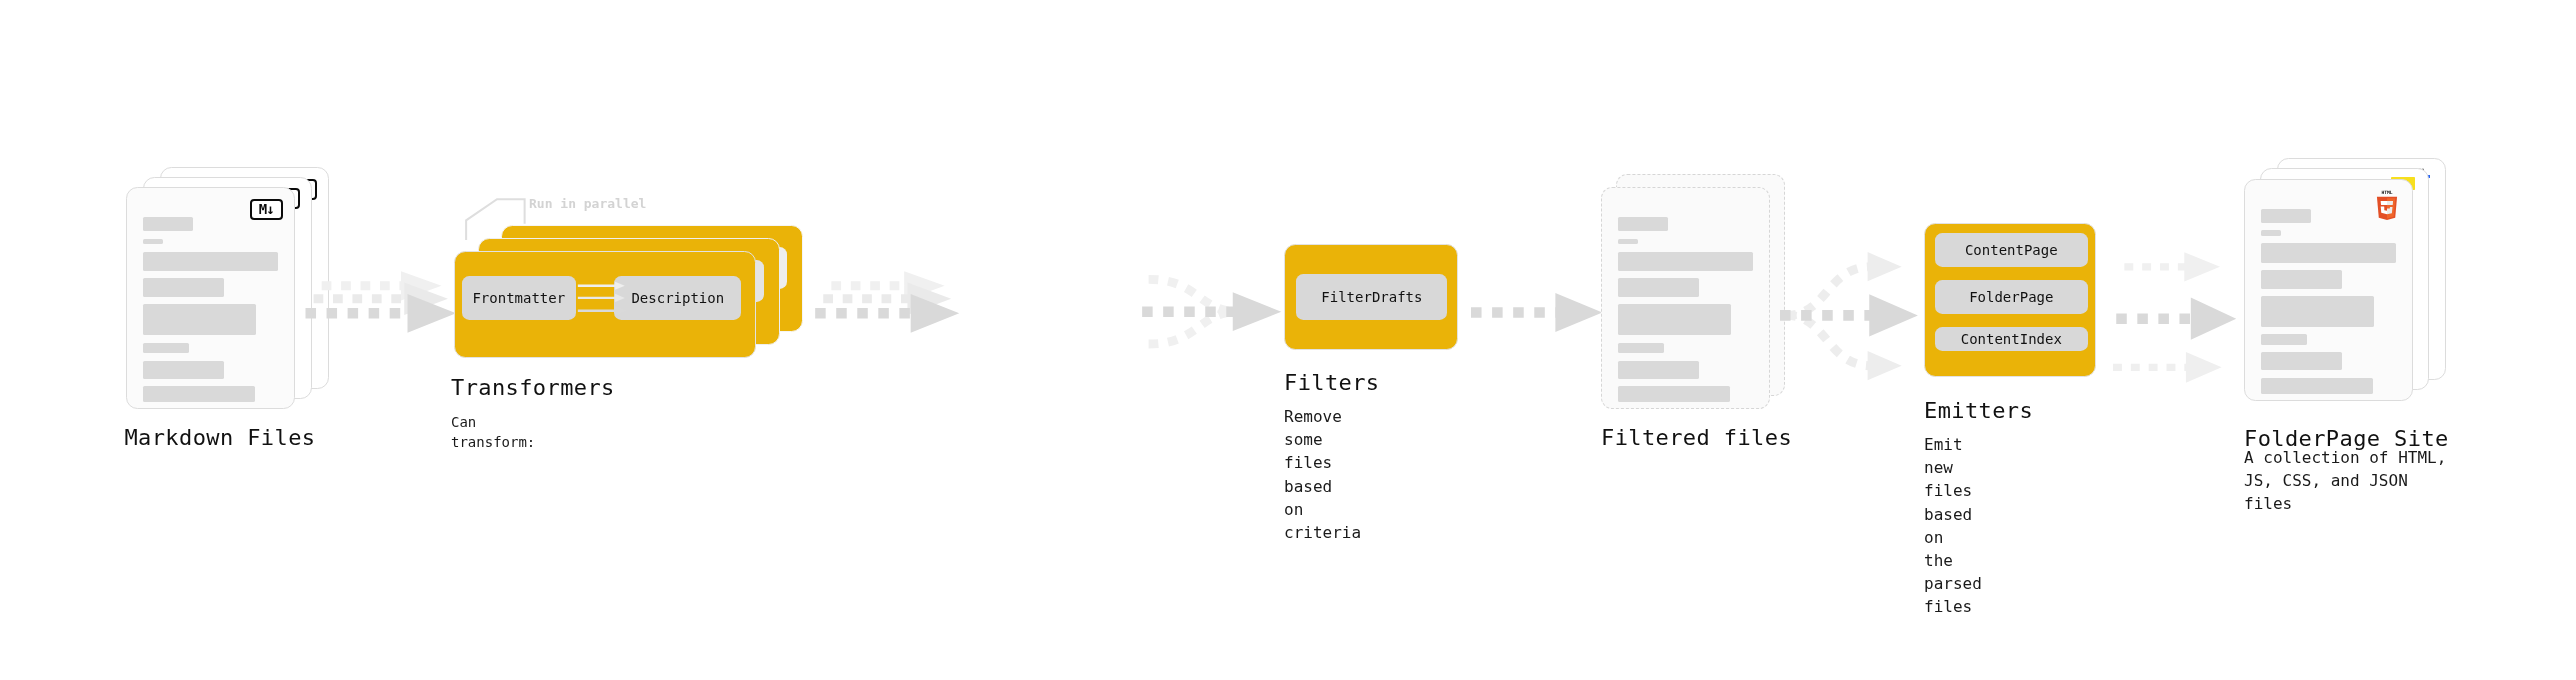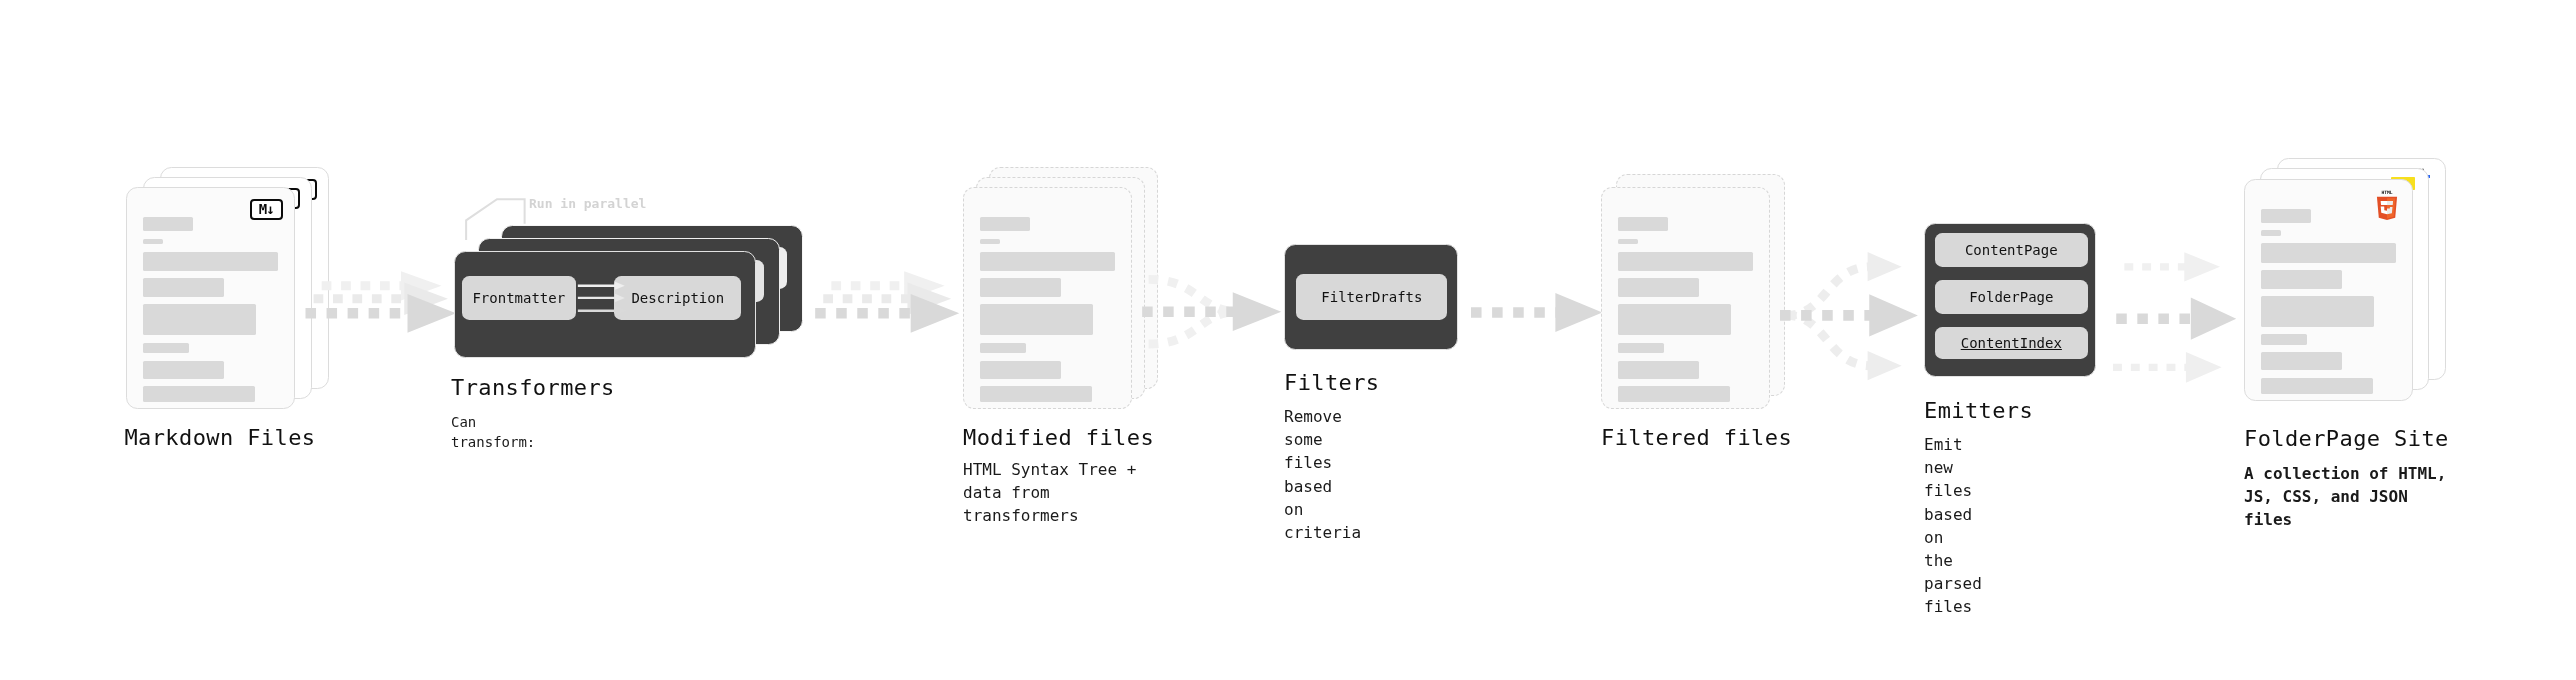--- a/index.html
+++ b/index.html
@@ -103,21 +103,21 @@
   }
   .bullets .lead { display:block; }
   .bullets ul { list-style: none; margin-left: 6.5px; }
   .bullets li::before { content: "\2022"; margin-right: 6.5px; }
 
   
   .panel {
     position: absolute;
     border: 1.6px solid #e2e2e2;
     border-radius: 11.4px;
-    background: #404040;
+    background: #eab308;
   }
   .panel.faint  { border-color: #efefef; }
   .panel.fainter{ border-color: #f5f5f5; }
 
   .chip {
     position: absolute;
     background: #d8d8d8;
     border-radius: 7.3px;
     display: flex;
     align-items: center;
@@ -237,42 +237,20 @@
     <g>
       <line x1="22" y1="22" x2="122" y2="22" stroke="#f0f0f0" stroke-width="11" stroke-dasharray="12 12"></line>
       <polygon points="112,4 162,22 112,40" fill="#f0f0f0"></polygon>
       <line x1="12" y1="38" x2="126" y2="38" stroke="#eaeaea" stroke-width="11" stroke-dasharray="12 12"></line>
       <polygon points="116,18 170,38 116,58" fill="#eaeaea"></polygon>
       <line x1="2" y1="56" x2="130" y2="56" stroke="#d9d9d9" stroke-width="13" stroke-dasharray="13 13"></line>
       <polygon points="120,32 180,56 120,80" fill="#d9d9d9"></polygon>
     </g>
   </svg>
 
-  <div class="node" style="left:963px; top:167px;">
-    <div class="doc-stack" style="width:203px; height:244px;">
-      <div class="doc-card dashed" style="left:26px; top:0px;"></div>
-      <div class="doc-card dashed" style="left:13px; top:9.8px;"></div>
-      <div class="doc-card dashed" style="left:0px; top:20.3px;">
-        <div class="doc-body">
-          <div class="sk" style="width:50px;  height:14px;"></div>
-          <div class="sk" style="width:19.5px;  height:5.7px;"></div>
-          <div class="sk" style="width:100%;  height:19.5px;"></div>
-          <div class="sk" style="width:60%;   height:18.7px;"></div>
-          <div class="sk" style="width:84%;   height:31px;"></div>
-          <div class="sk" style="width:34%;   height:10.6px;"></div>
-          <div class="sk" style="width:60%;   height:18px;"></div>
-          <div class="sk" style="width:83%;   height:16.3px;"></div>
-        </div>
-      </div>
-    </div>
-
-    <div class="title" style="position:absolute; left:0px; top:258px;">Modified files</div>
-    <div class="subtitle" style="position:absolute; left:0px; top:291px;">HTML Syntax Tree +
-data from transformers</div>
-  </div>
 
   <svg style="left:1142px; top:268px;" width="154" height="89" viewBox="0 0 190 110">
     <g fill="none" stroke-width="11" stroke-dasharray="12 12">
       <path d="M 8,14 C 70,14 70,54 118,54" stroke="#f0f0f0"></path>
       <path d="M 8,94 C 70,94 70,54 118,54" stroke="#f0f0f0"></path>
       <line x1="0" y1="54" x2="120" y2="54" stroke="#d9d9d9" stroke-width="13" stroke-dasharray="13 13"></line>
     </g>
     <polygon points="112,30 172,54 112,78" fill="#d9d9d9"></polygon>
   </svg>
 
@@ -317,21 +295,21 @@
     </g>
     <polygon points="108,10 150,28 108,46" fill="#ededed"></polygon>
     <polygon points="108,132 150,150 108,168" fill="#ededed"></polygon>
     <polygon points="110,62 170,88 110,114" fill="#d9d9d9"></polygon>
   </svg>
 
   <div class="node" style="left:1924px; top:223px;">
     <div class="panel" style="left:0px; top:0px; width:172px; height:154px;">
       <div class="chip" style="left:9.8px; top:9px; width:153px; height:34px;">ContentPage</div>
       <div class="chip" style="left:9.8px; top:56px; width:153px; height:34px;">FolderPage</div>
-      <div class="chip" style="left:9.8px; top:103px; width:153px; height:32px;text-decoration:underline;">ContentIndex</div>
+      <div class="chip" style="left:9.8px; top:103px; width:153px; height:24px;">ContentIndex</div>
     </div>
     <div class="title" style="position:absolute; left:0px; top:175px;">Emitters</div>
     <div class="subtitle" style="position:absolute; left:0px; top:210px;">Emit new files based on
 the parsed files</div>
   </div>
 
   <svg style="left:2113px; top:236px;" width="154" height="154" viewBox="0 0 190 190">
     <line x1="14" y1="38" x2="96" y2="38" stroke="#f0f0f0" stroke-width="9" stroke-dasharray="11 11"></line>
     <polygon points="88,20 132,38 88,56" fill="#f0f0f0"></polygon>
     <line x1="4" y1="102" x2="104" y2="102" stroke="#d9d9d9" stroke-width="13" stroke-dasharray="13 13"></line>
@@ -374,18 +352,18 @@
           <div class="sk" style="width:60%;   height:18.7px;"></div>
           <div class="sk" style="width:84%;   height:31px;"></div>
           <div class="sk" style="width:34%;   height:10.6px;"></div>
           <div class="sk" style="width:60%;   height:18px;"></div>
           <div class="sk" style="width:83%;   height:16.3px;"></div>
         </div>
       </div>
     </div>
 
     <div class="title" style="position:absolute; left:0px; top:268px;">FolderPage Site</div>
-    <div class="subtitle" style="position:absolute; left:0px; top:304px;font-weight:bold;">A collection of HTML,
+    <div class="subtitle" style="position:absolute; left:0px; top:288px;">A collection of HTML,
 JS, CSS, and JSON files</div>
   </div>
 
 </div>
 
 
 </body></html>

